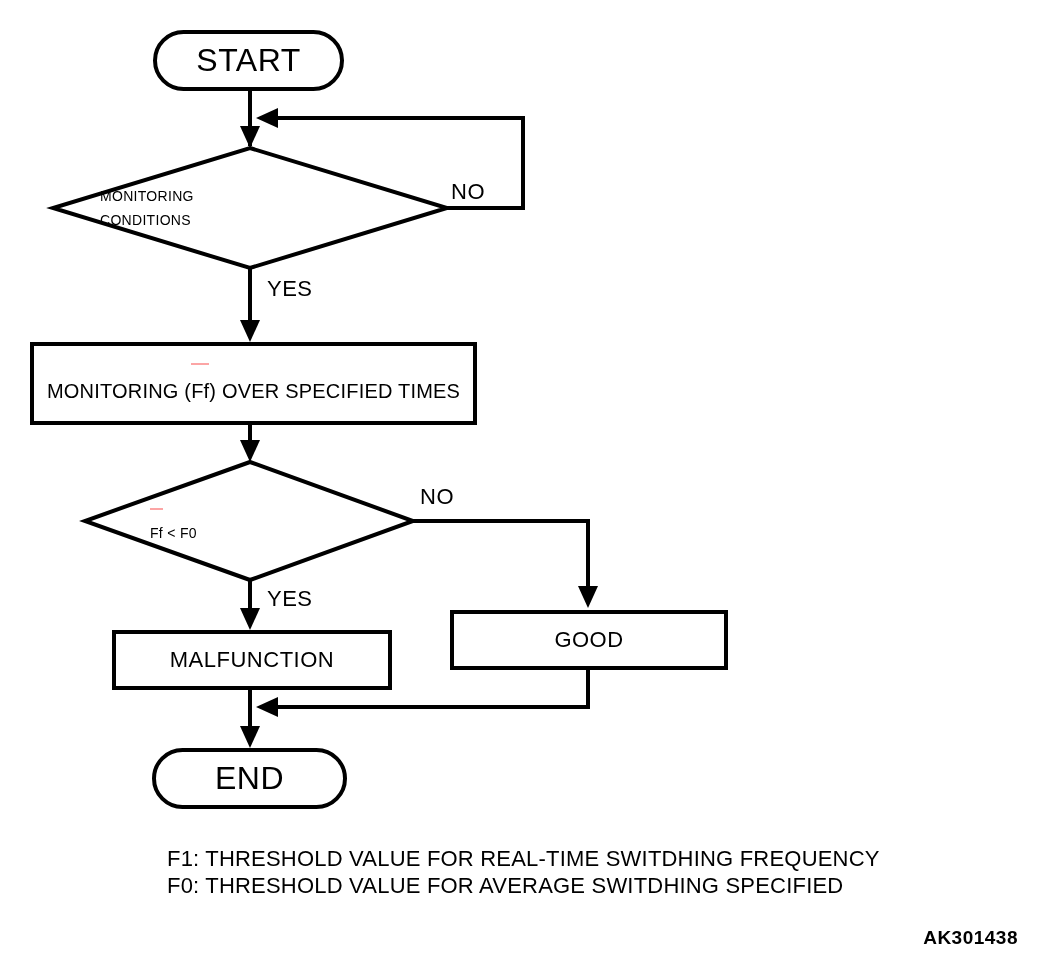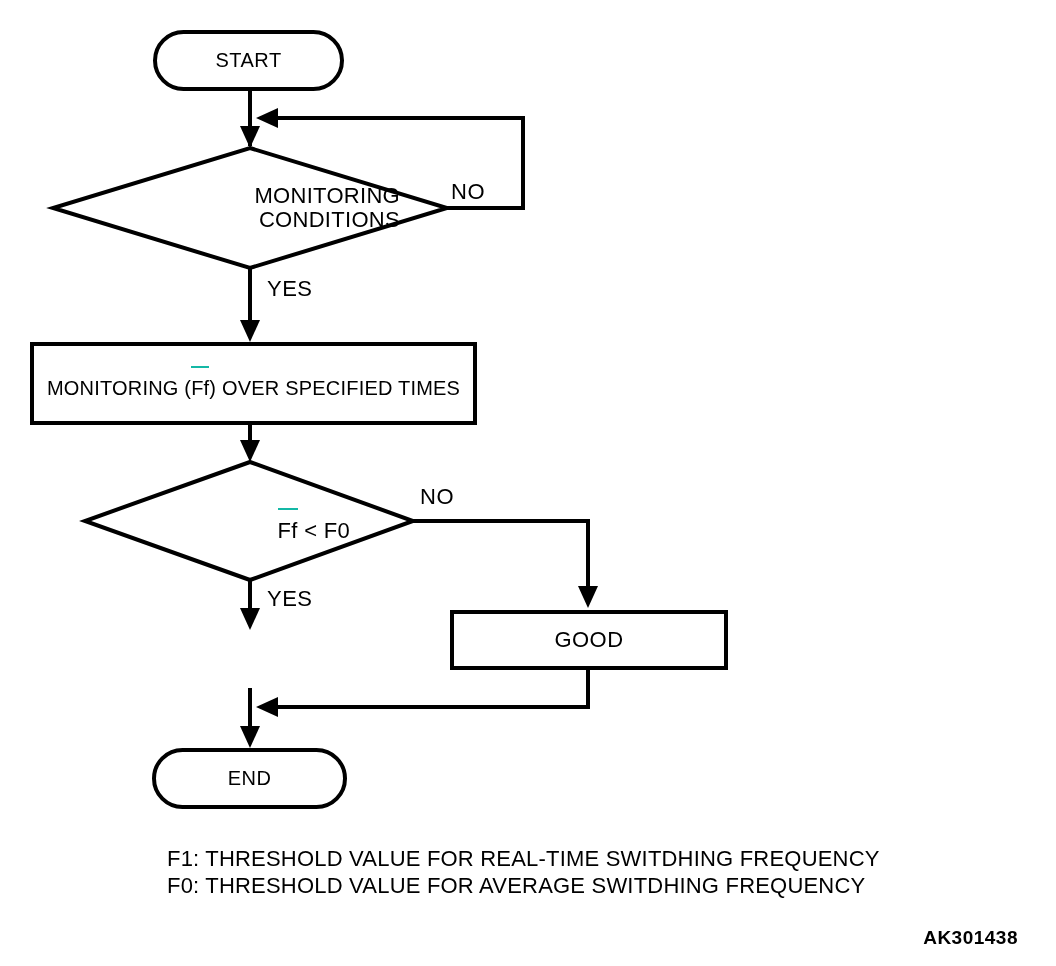--- a/index.html
+++ b/index.html
@@ -17,39 +17,39 @@
     position: absolute;
     box-sizing: border-box;
     border: 4px solid #000;
     background: #fff;
     display: flex;
     align-items: center;
     justify-content: center;
     text-align: center;
     letter-spacing: 0.5px;
   }
-  .stadium { border-radius: 31px; font-size: 20px; }
+  .stadium { border-radius: 31px; font-size: 32px; }
   .rect    { font-size: 22px; }
   .rect-sm { font-size: 20px; line-height: 25px; letter-spacing: 0.2px; }
   .diamond-label {
     position: absolute;
-    text-align: right;
-    font-size: 22px;
+    text-align: left;
+    font-size: 14px;
     line-height: 24px;
     letter-spacing: 0.3px;
   }
   .edge-label {
     position: absolute;
     font-size: 22px;
     letter-spacing: 0.5px;
     white-space: nowrap;
   }
   .overline-var {
-    border-top: 2px solid #14b8a6;
-    padding-top: 10px;
+    border-top: 2px solid #fca5a5;
+    padding-top: 16px;
     line-height: 1;
     display: inline-block;
   }
   .footnotes {
     position: absolute;
     left: 167px;
     top: 845px;
     font-size: 22px;
     line-height: 27px;
     letter-spacing: 0.2px;
@@ -121,29 +121,32 @@
   <div class="node rect-sm" style="left:30px; top:342px; width:447px; height:83px;">
     <div>
       <div><span>MONITORING (</span><span class="overline-var">Ff</span><span>) OVER SPECIFIED TIMES</span></div>
     </div>
   </div>
 
   <div class="diamond-label" style="left:150px; top:508px; width:200px;">
     <span class="overline-var">Ff</span><span> &lt; F0</span>
   </div>
 
+  <div class="node rect" style="left:112px; top:630px; width:280px; height:60px;">
+    <span>MALFUNCTION</span>
+  </div>
 
   <div class="node stadium" style="left:152px; top:748px; width:195px; height:61px;">
     <span>END</span>
   </div>
 
   <div class="node rect" style="left:450px; top:610px; width:278px; height:60px;">
     <span>GOOD</span>
   </div>
 
   <div class="footnotes">
     <div>F1: THRESHOLD VALUE FOR REAL-TIME SWITDHING FREQUENCY</div>
-    <div>F0: THRESHOLD VALUE FOR AVERAGE SWITDHING FREQUENCY</div>
+    <div>F0: THRESHOLD VALUE FOR AVERAGE SWITDHING SPECIFIED</div>
   </div>
 
   <div class="figure-code">AK301438</div>
 
 </div>
 
 </body></html>

